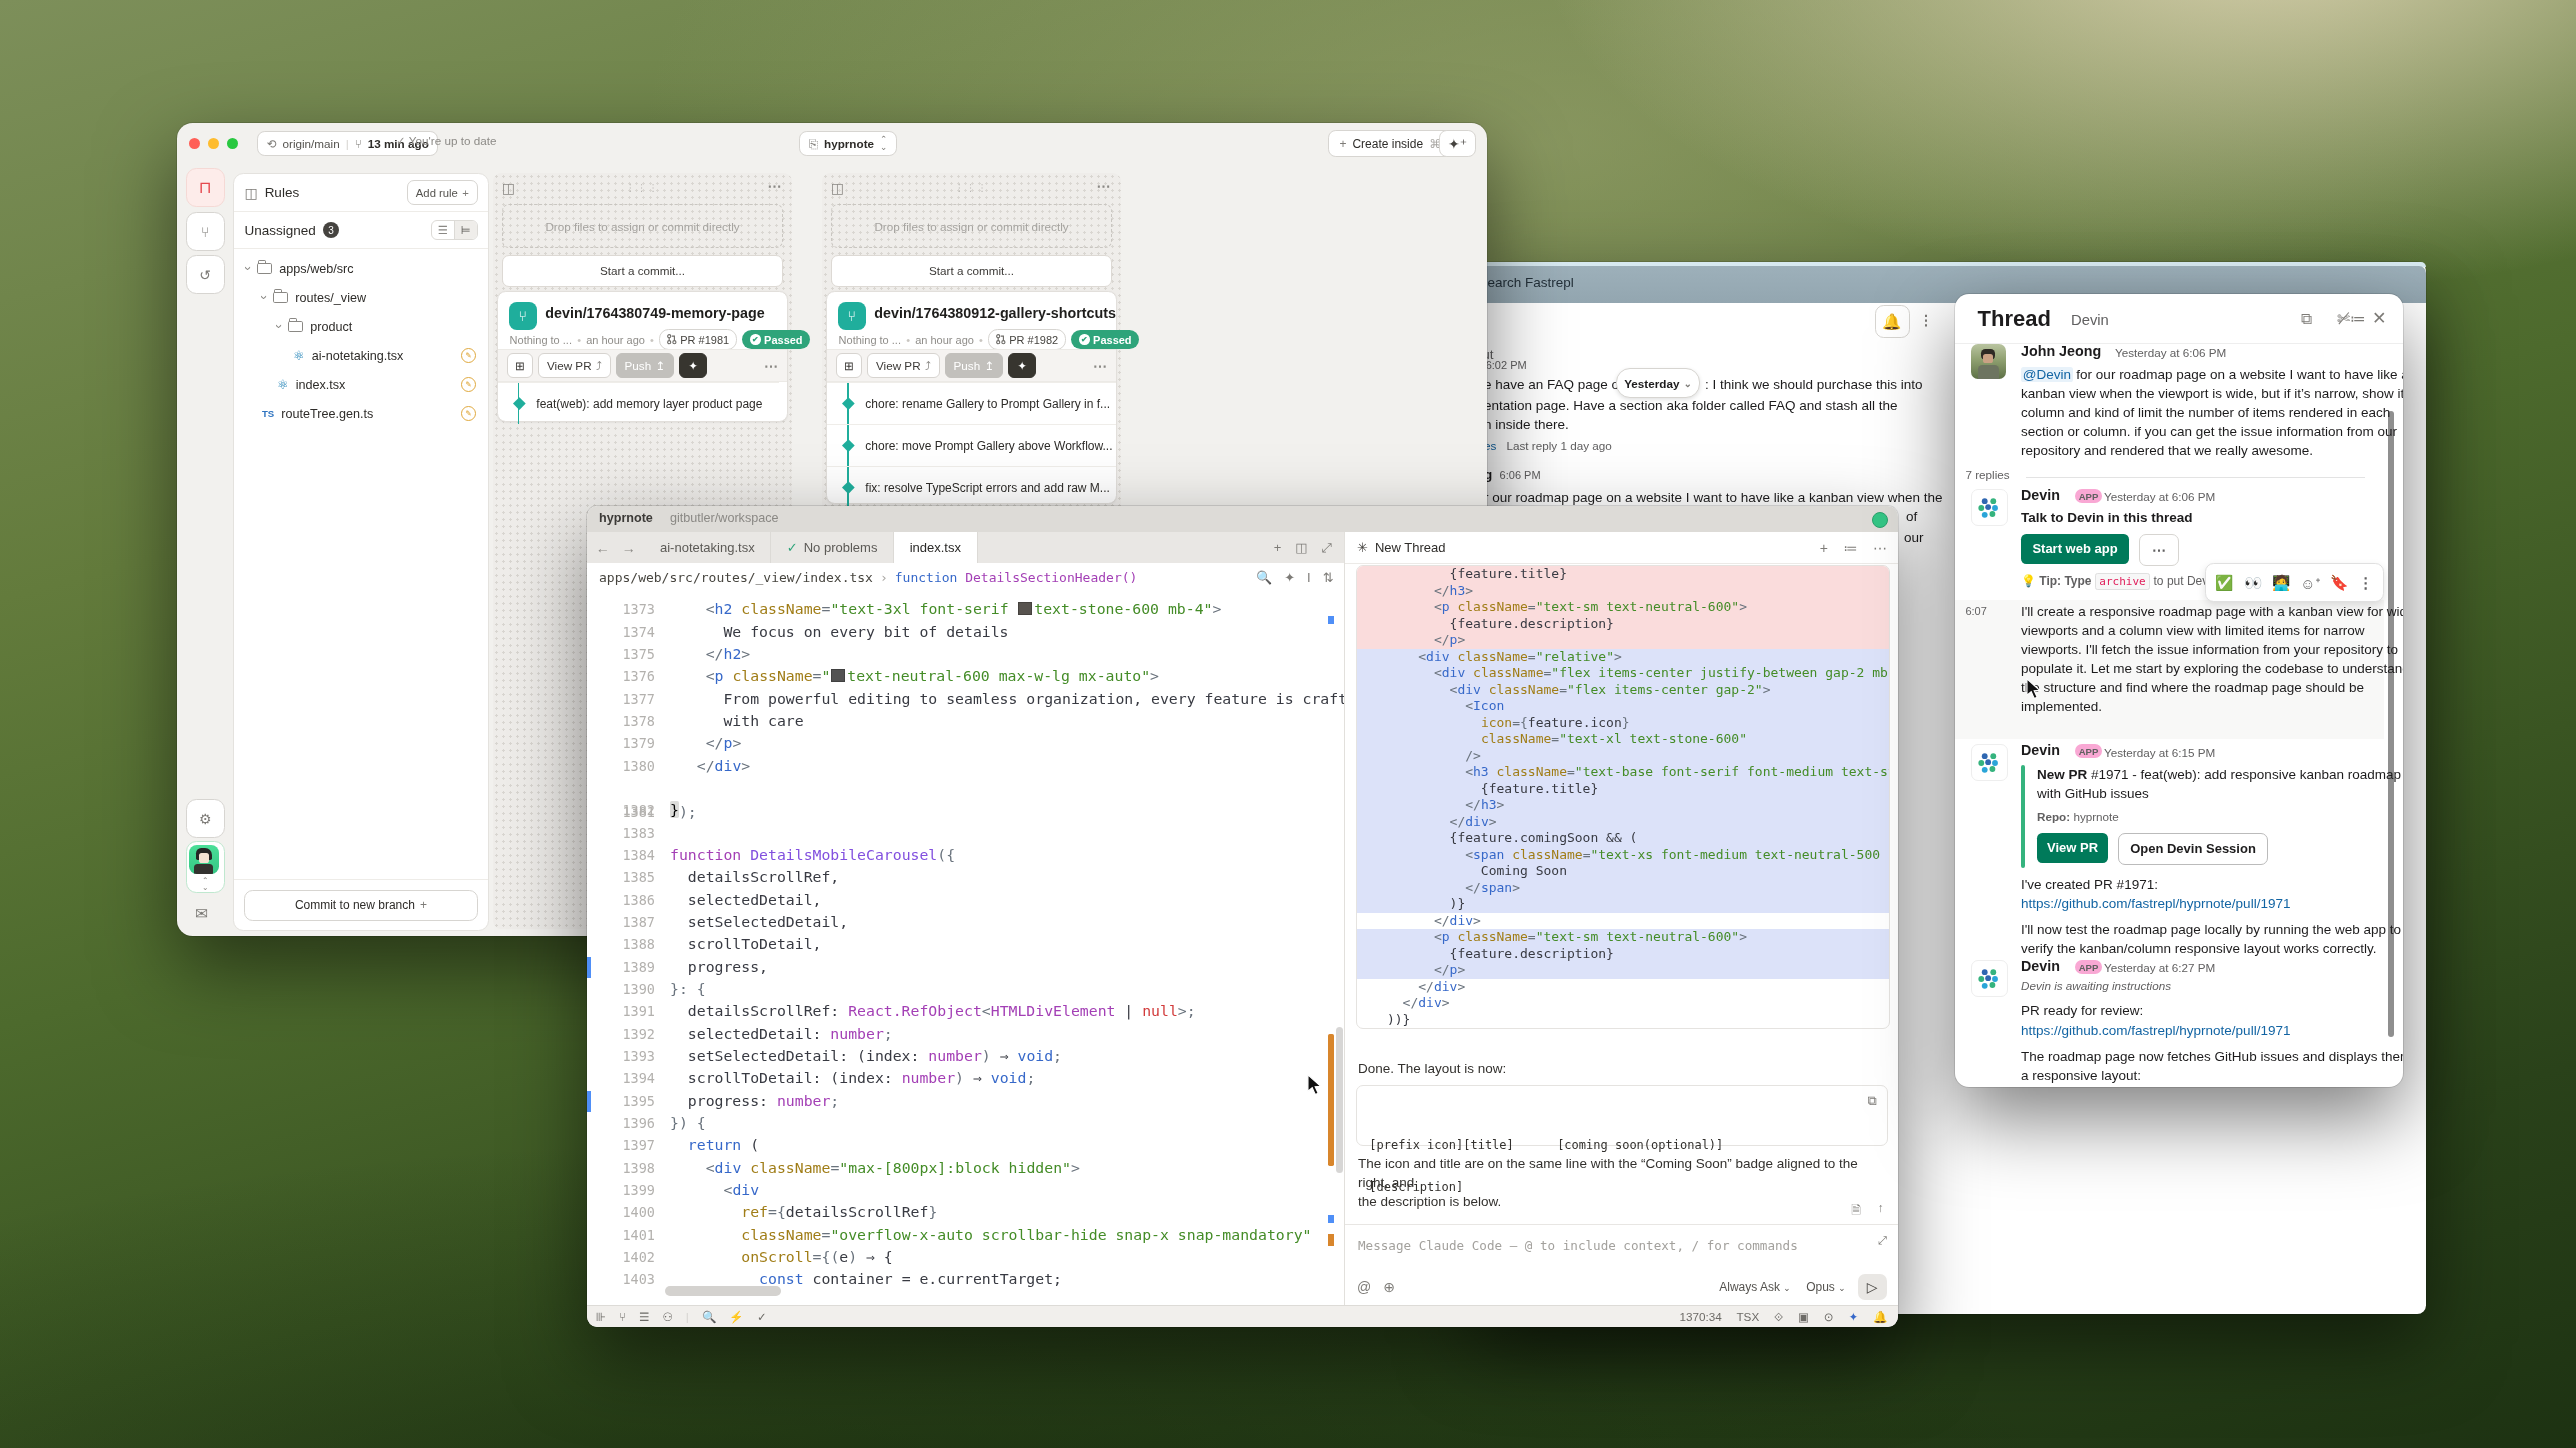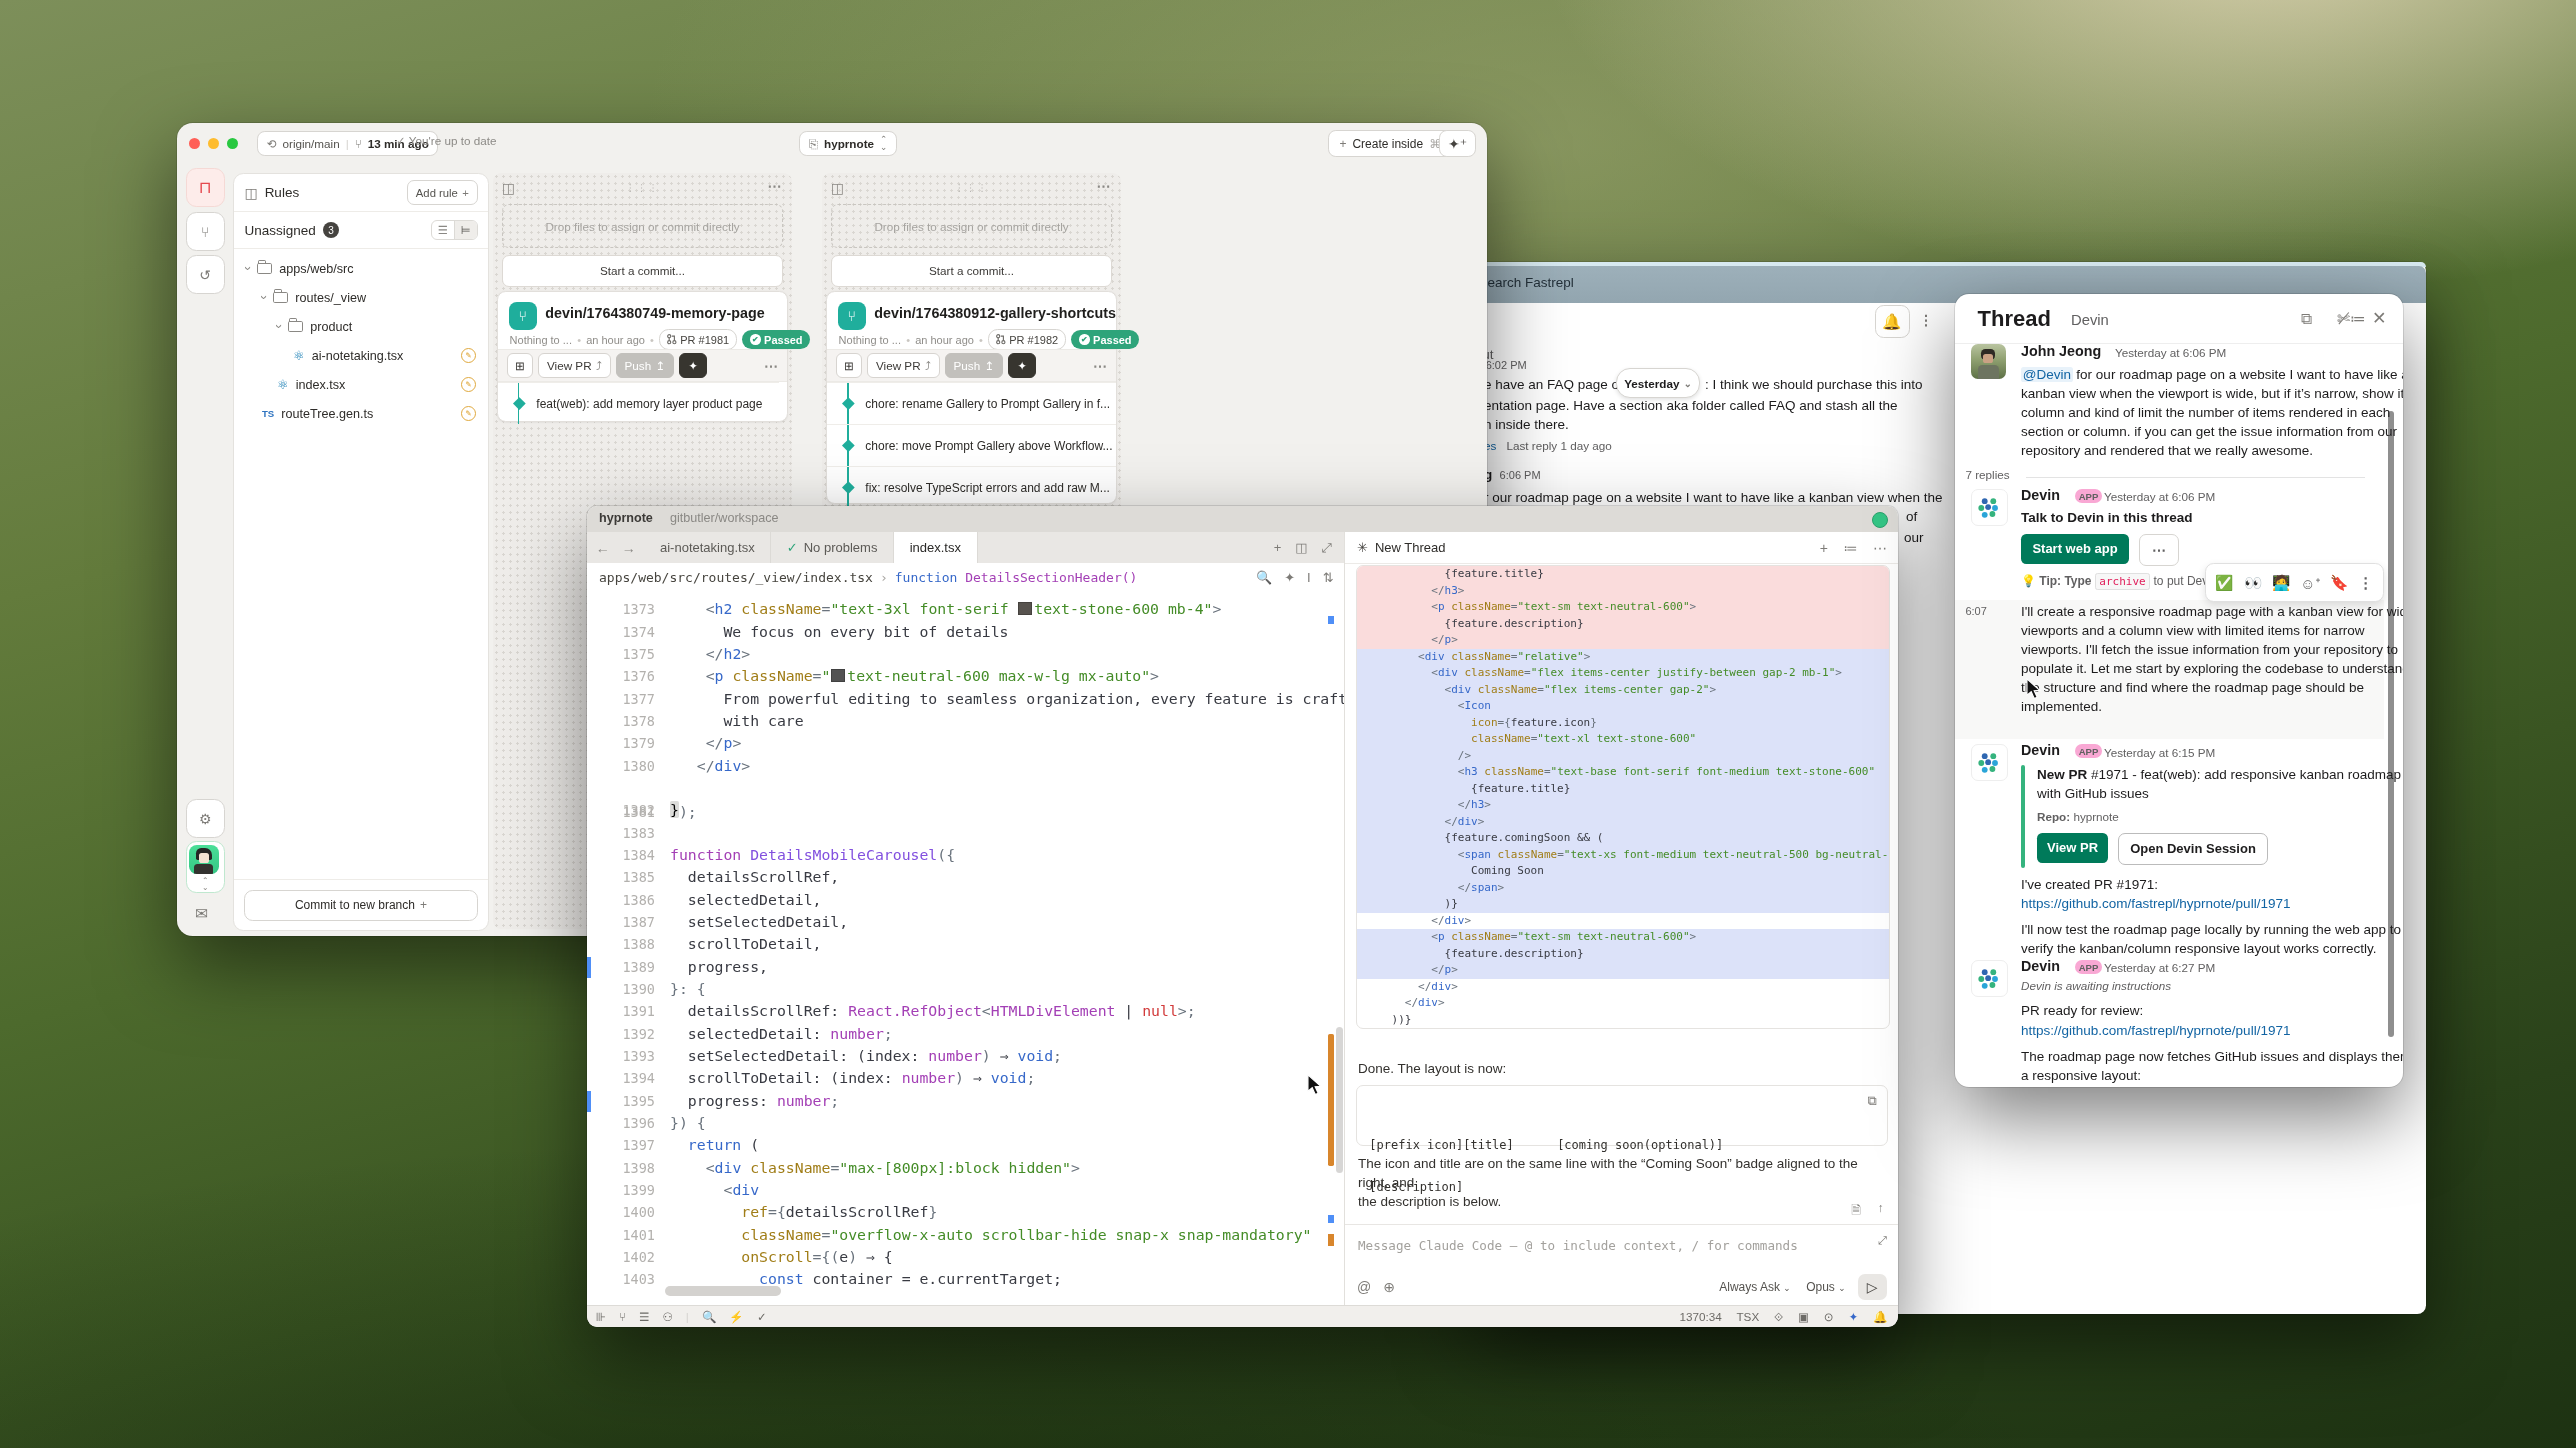--- a/index.html
+++ b/index.html
@@ -53,21 +53,21 @@
   .c-p{color:#383a42}.c-g{color:#6a737d}.c-t{color:#3668c9}.c-a{color:#a07d17}.c-s{color:#448c27}
   .c-k{color:#a33fb5}.c-k2{color:#8250df}.c-ty{color:#a33fb5}.c-b{color:#3668c9}.c-r{color:#d23b3b}
   .c-hl{background:#dcdcda;border-radius:1.7px}
   .sw{display:inline-block;width:11.3px;height:11.3px;vertical-align:-0.9px;margin:0 2.6px 0 0.9px;border:0.9px solid rgba(0,0,0,.2);}
   #ed-status{position:absolute;left:0;bottom:0;right:0;height:21px;background:#f1efec;border-top:0.9px solid #dddbd7;
              display:flex;align-items:center;font-size:11.7px;color:#6d6b67;}
   
   #chat{position:absolute;left:757px;top:26px;width:554px;bottom:21px;background:#fff;border-left:0.9px solid #e2e0dc;}
   #chat-head{position:absolute;left:0;top:0;right:0;height:31px;border-bottom:0.9px solid #eceae7;display:flex;align-items:center;}
   #diff{position:absolute;left:11.3px;top:33px;width:532px;height:462px;border:0.9px solid #e5e3e0;border-radius:7px;overflow:hidden;background:#fff;}
-  .drow{height:16.5px;line-height:16.5px;white-space:pre;font-family:"DejaVu Sans Mono",monospace;font-size:11px;padding-left:21px;}
+  .drow{height:16.5px;line-height:16.5px;white-space:pre;font-family:"DejaVu Sans Mono",monospace;font-size:13px;padding-left:14px;}
   .bg-r{background:#fadcdc;}.bg-a{background:#dce2f9;}
   .prose{font-size:13.5px;color:#33312e;line-height:19px;}
   #layoutblk{position:absolute;left:11.3px;top:553px;width:532px;height:61px;border:0.9px solid #e5e3e0;border-radius:7px;
              font-family:"DejaVu Sans Mono",monospace;font-size:12px;color:#33312e;white-space:pre;padding:10.4px 0 0 12px;box-sizing:border-box;}
   
   #win-thread{left:1955px;top:294px;width:448px;height:793px;border-radius:14px;background:#fff;z-index:6;overflow:hidden;color:#1d1c1d;}
   .th-line{font-size:13.5px;line-height:19px;white-space:nowrap;}
   .th-name{font-weight:bold;font-size:14.3px;}
   .th-time{font-size:11.7px;color:#616061;}
   .badge-app{background:#f9a8d4;color:#616061;font-size:9.6px;font-weight:bold;border-radius:7px;padding:1.7px 3.5px;vertical-align:1.7px;margin:0 5.2px 0 5.2px;}

